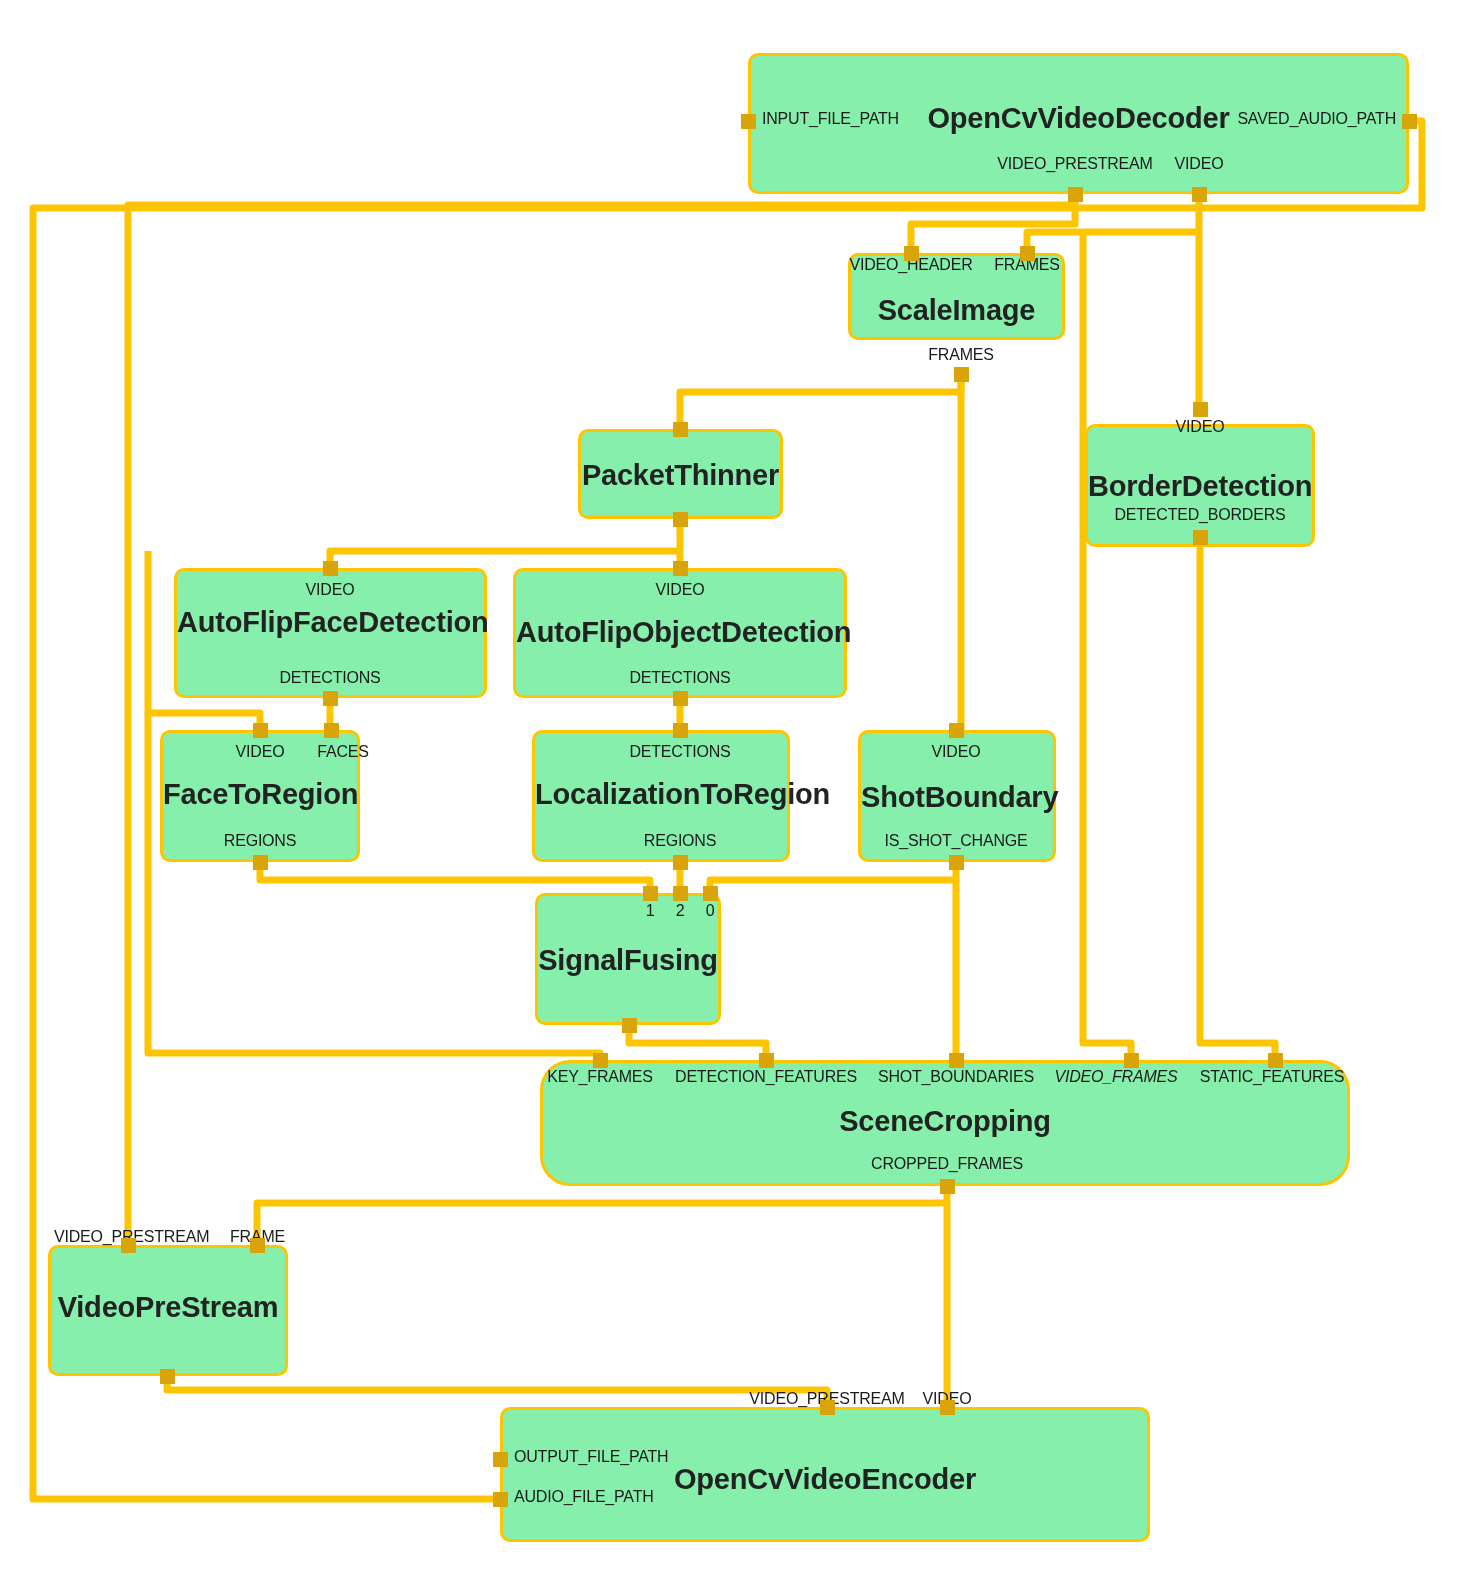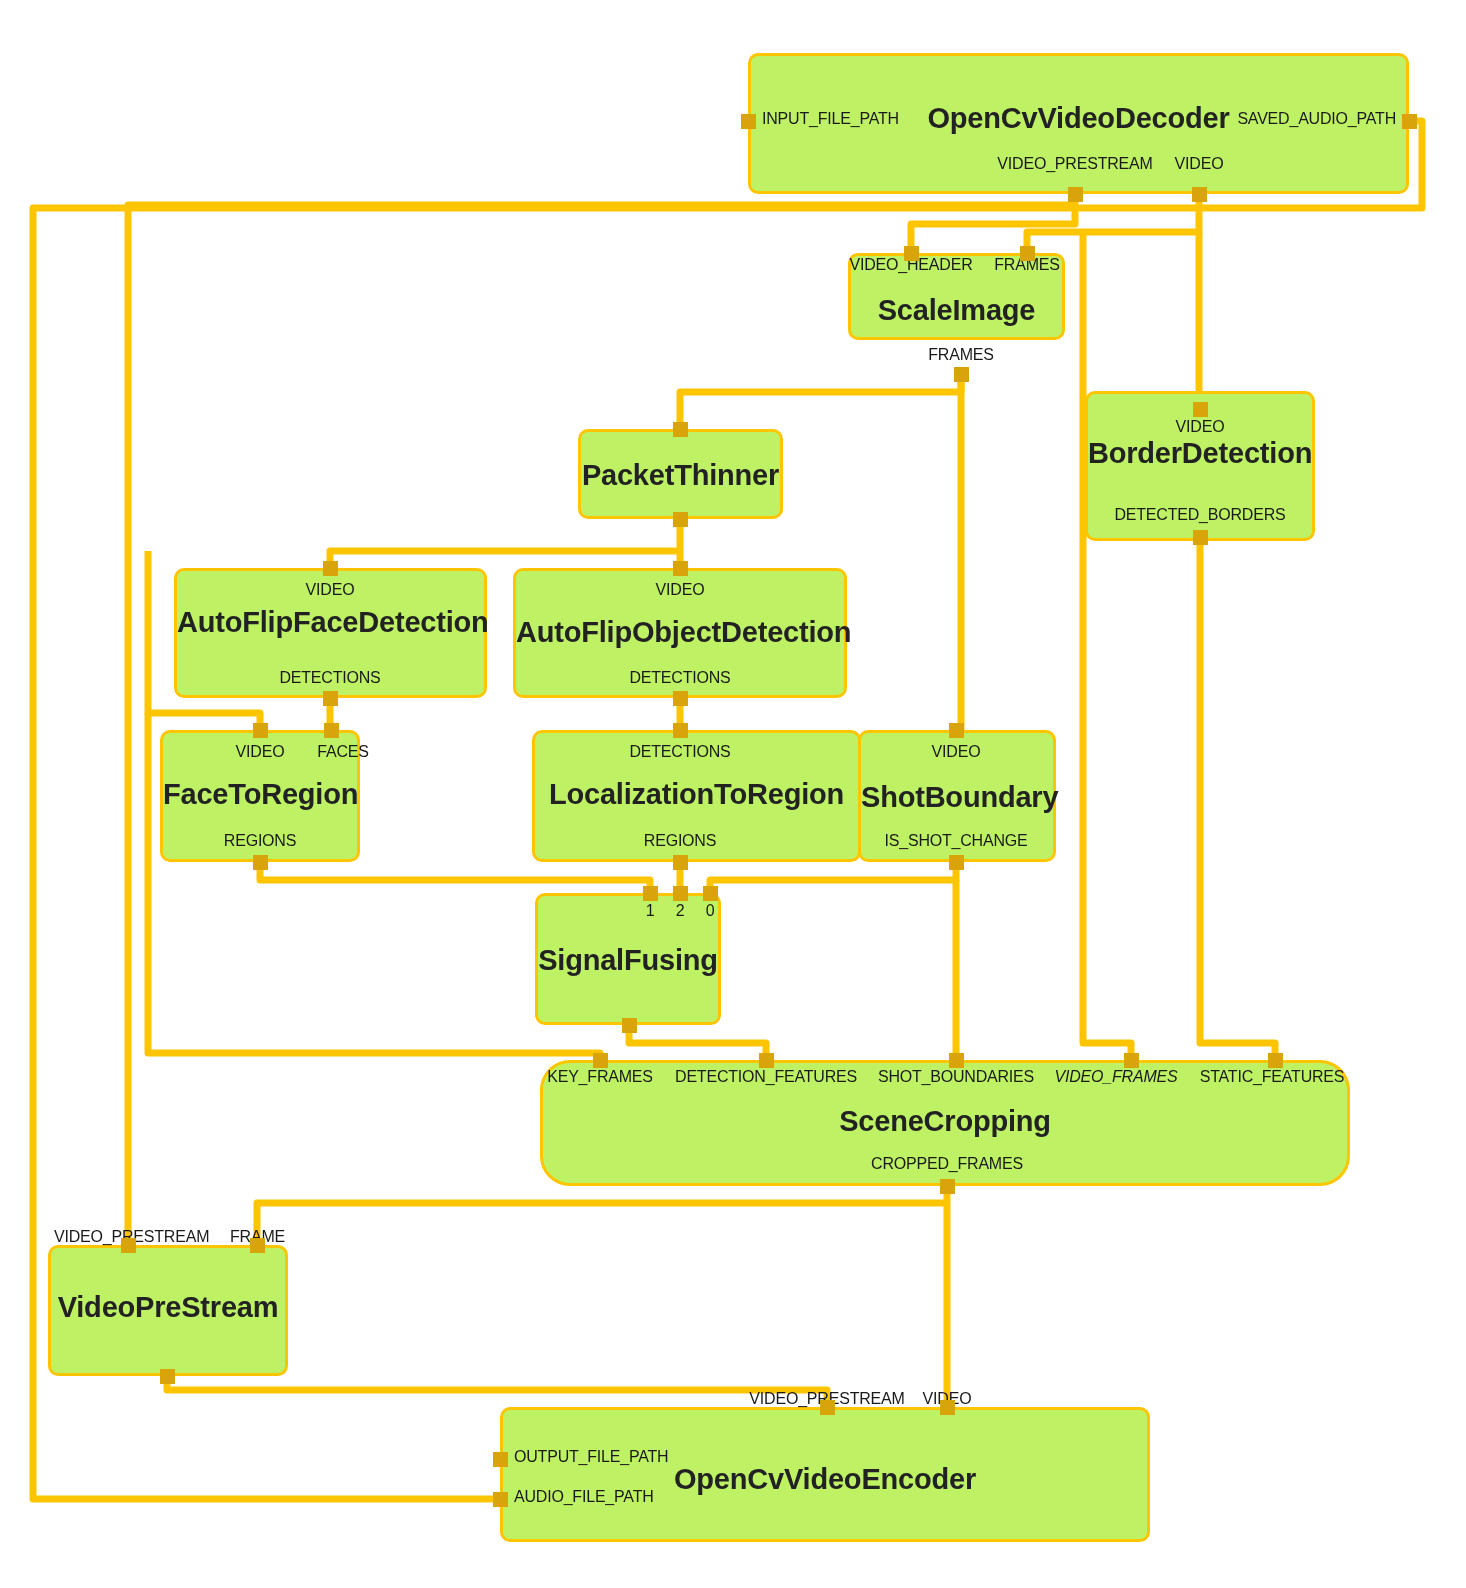--- a/index.html
+++ b/index.html
@@ -9,21 +9,21 @@
     background:#ffffff;
     font-family:"Liberation Sans", sans-serif;
     overflow:hidden;
   }
   #wires{position:absolute;left:0;top:0;width:1466px;height:1588px;}
   .node{
     position:absolute;
     box-sizing:border-box;
     border:3px solid #FDC500;
     border-radius:10px;
-    background:#bef264;
+    background:#86efac;
     z-index:3;
   }
   .node-title{
     position:absolute;
     left:0;width:100%;
     text-align:center;
     font-weight:bold;
     color:#222222;
     white-space:nowrap;
     letter-spacing:-0.2px;
@@ -90,21 +90,21 @@
       <div class="port-label" style="left: 1199px; top: 155px;">VIDEO</div>
       <div class="node" style="left: 848px; top: 253px; width: 217px; height: 87px;">
         <div class="node-title t22" style="top: 38px;">ScaleImage</div>
       </div>
       <div class="port" style="left: 911px; top: 253px; background: rgb(217, 164, 9);"></div>
       <div class="port-label" style="left: 911px; top: 256px;">VIDEO_HEADER</div>
       <div class="port" style="left: 1027px; top: 253px; background: rgb(217, 164, 9);"></div>
       <div class="port-label" style="left: 1027px; top: 256px;">FRAMES</div>
       <div class="port" style="left: 961px; top: 374px; background: rgb(217, 164, 9);"></div>
       <div class="port-label" style="left: 961px; top: 346px;">FRAMES</div>
-      <div class="node" style="left: 1085px; top: 391px; width: 230px; height: 150px;">
+      <div class="node" style="left: 1085px; top: 424px; width: 230px; height: 123px;">
         <div class="node-title t22" style="top: 43px;">BorderDetection</div>
       </div>
       <div class="port" style="left: 1200px; top: 409px; background: rgb(217, 164, 9);"></div>
       <div class="port-label" style="left: 1200px; top: 418px;">VIDEO</div>
       <div class="port" style="left: 1200px; top: 537px; background: rgb(217, 164, 9);"></div>
       <div class="port-label" style="left: 1200px; top: 506px;">DETECTED_BORDERS</div>
       <div class="node" style="left: 578px; top: 429px; width: 205px; height: 90px;">
         <div class="node-title t22" style="top: 27px;">PacketThinner</div>
       </div>
       <div class="port" style="left: 680px; top: 429px; background: rgb(217, 164, 9);"></div>
@@ -125,21 +125,21 @@
       <div class="port-label" style="left: 680px; top: 669px;">DETECTIONS</div>
       <div class="node" style="left: 160px; top: 730px; width: 200px; height: 132px;">
         <div class="node-title t22" style="top: 45px;">FaceToRegion</div>
       </div>
       <div class="port" style="left: 260px; top: 730px; background: rgb(217, 164, 9);"></div>
       <div class="port-label" style="left: 260px; top: 743px;">VIDEO</div>
       <div class="port" style="left: 331px; top: 730px; background: rgb(217, 164, 9);"></div>
       <div class="port-label" style="left: 331px; top: 743px; margin-left: 12px;">FACES</div>
       <div class="port" style="left: 260px; top: 862px; background: rgb(217, 164, 9);"></div>
       <div class="port-label" style="left: 260px; top: 832px;">REGIONS</div>
-      <div class="node" style="left: 532px; top: 730px; width: 329px; height: 132px;">
+      <div class="node" style="left: 532px; top: 730px; width: 258px; height: 132px;">
         <div class="node-title t22" style="top: 45px;">LocalizationToRegion</div>
       </div>
       <div class="port" style="left: 680px; top: 730px; background: rgb(217, 164, 9);"></div>
       <div class="port-label" style="left: 680px; top: 743px;">DETECTIONS</div>
       <div class="port" style="left: 680px; top: 862px; background: rgb(217, 164, 9);"></div>
       <div class="port-label" style="left: 680px; top: 832px;">REGIONS</div>
       <div class="node" style="left: 858px; top: 730px; width: 198px; height: 132px;">
         <div class="node-title t22" style="top: 29px; margin-top: 19px;">ShotBoundary</div>
       </div>
       <div class="port" style="left: 956px; top: 730px; background: rgb(217, 164, 9);"></div>

